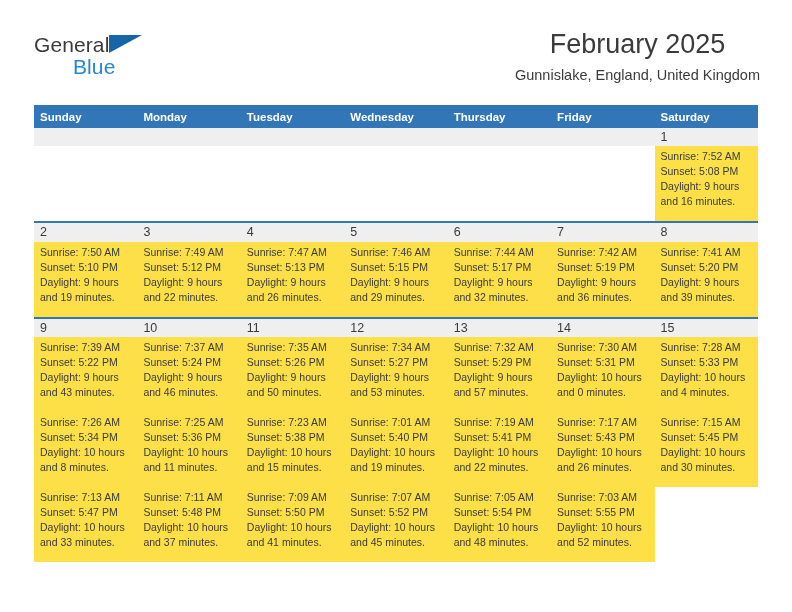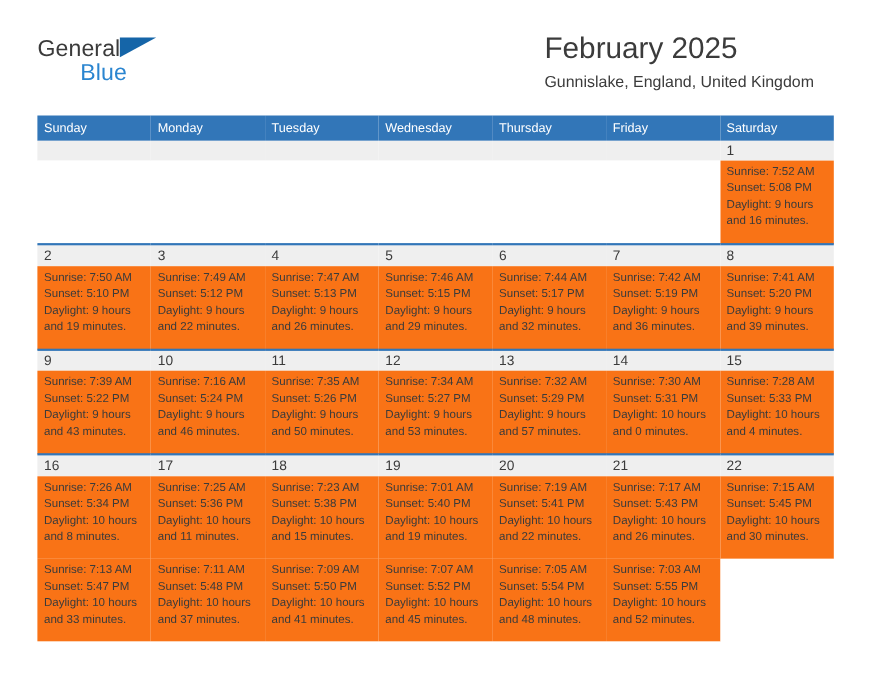--- a/index.html
+++ b/index.html
@@ -56,23 +56,23 @@
     display: block;
     margin-top: 1px;
     margin-left: 39px;
     font-size: 21px;
     color: #2a85d0;
     letter-spacing: 0.1px;
   }
 
   .title-block {
     position: absolute;
-    right: 52px;
+    right: 32px;
     top: 30px;
-    text-align: left;
+    text-align: center;
   }
   .month-title {
     font-size: 27px;
     color: #3b3b3b;
     font-weight: normal;
     line-height: 1.1;
     margin: 0;
     white-space: nowrap;
   }
   .location {
@@ -93,21 +93,21 @@
     border-collapse: collapse;
     table-layout: fixed;
     width: 724px;
   }
   table.cal col { width: 103.42px; }
 
   thead th {
     background: #3276b8;
     color: #ffffff;
     font-size: 11.5px;
-    font-weight: normal;
+    font-weight: bold;
     text-align: left;
     padding: 5px 0 5px 6px;
     height: 13px;
     vertical-align: middle;
     white-space: nowrap;
   }
 
   tbody tr.week-top td {
     background: #efefef;
     border-top: 2px solid #3276b8;
@@ -115,21 +115,21 @@
     font-size: 12.5px;
     color: #3b3b3b;
     height: 14px;
     vertical-align: top;
     line-height: 1.15;
   }
   tbody tr.week-top.first td {
     border-top: none;
   }
   tbody tr.week-body td {
-    background: #f97316;
+    background: #fde047;
     padding: 3px 7px 10px 6px;
     font-size: 10.5px;
     color: #3b3b3b;
     vertical-align: top;
     line-height: 1.43;
     height: 62px;
   }
   td.empty { background: #efefef; }
   tr.week-body td.empty { background: #ffffff; }
   .line { display: block; white-space: nowrap; }
@@ -265,21 +265,21 @@
           <td>15</td>
         </tr>
         <tr class="week-body">
           <td>
             <span class="line">Sunrise: 7:39 AM</span>
             <span class="line">Sunset: 5:22 PM</span>
             <span class="line">Daylight: 9 hours</span>
             <span class="line">and 43 minutes.</span>
           </td>
           <td>
-            <span class="line">Sunrise: 7:16 AM</span>
+            <span class="line">Sunrise: 7:37 AM</span>
             <span class="line">Sunset: 5:24 PM</span>
             <span class="line">Daylight: 9 hours</span>
             <span class="line">and 46 minutes.</span>
           </td>
           <td>
             <span class="line">Sunrise: 7:35 AM</span>
             <span class="line">Sunset: 5:26 PM</span>
             <span class="line">Daylight: 9 hours</span>
             <span class="line">and 50 minutes.</span>
           </td>
@@ -302,29 +302,20 @@
             <span class="line">and 0 minutes.</span>
           </td>
           <td>
             <span class="line">Sunrise: 7:28 AM</span>
             <span class="line">Sunset: 5:33 PM</span>
             <span class="line">Daylight: 10 hours</span>
             <span class="line">and 4 minutes.</span>
           </td>
         </tr>
 
-        <tr class="week-top">
-          <td>16</td>
-          <td>17</td>
-          <td>18</td>
-          <td>19</td>
-          <td>20</td>
-          <td>21</td>
-          <td>22</td>
-        </tr>
         <tr class="week-body">
           <td>
             <span class="line">Sunrise: 7:26 AM</span>
             <span class="line">Sunset: 5:34 PM</span>
             <span class="line">Daylight: 10 hours</span>
             <span class="line">and 8 minutes.</span>
           </td>
           <td>
             <span class="line">Sunrise: 7:25 AM</span>
             <span class="line">Sunset: 5:36 PM</span>

